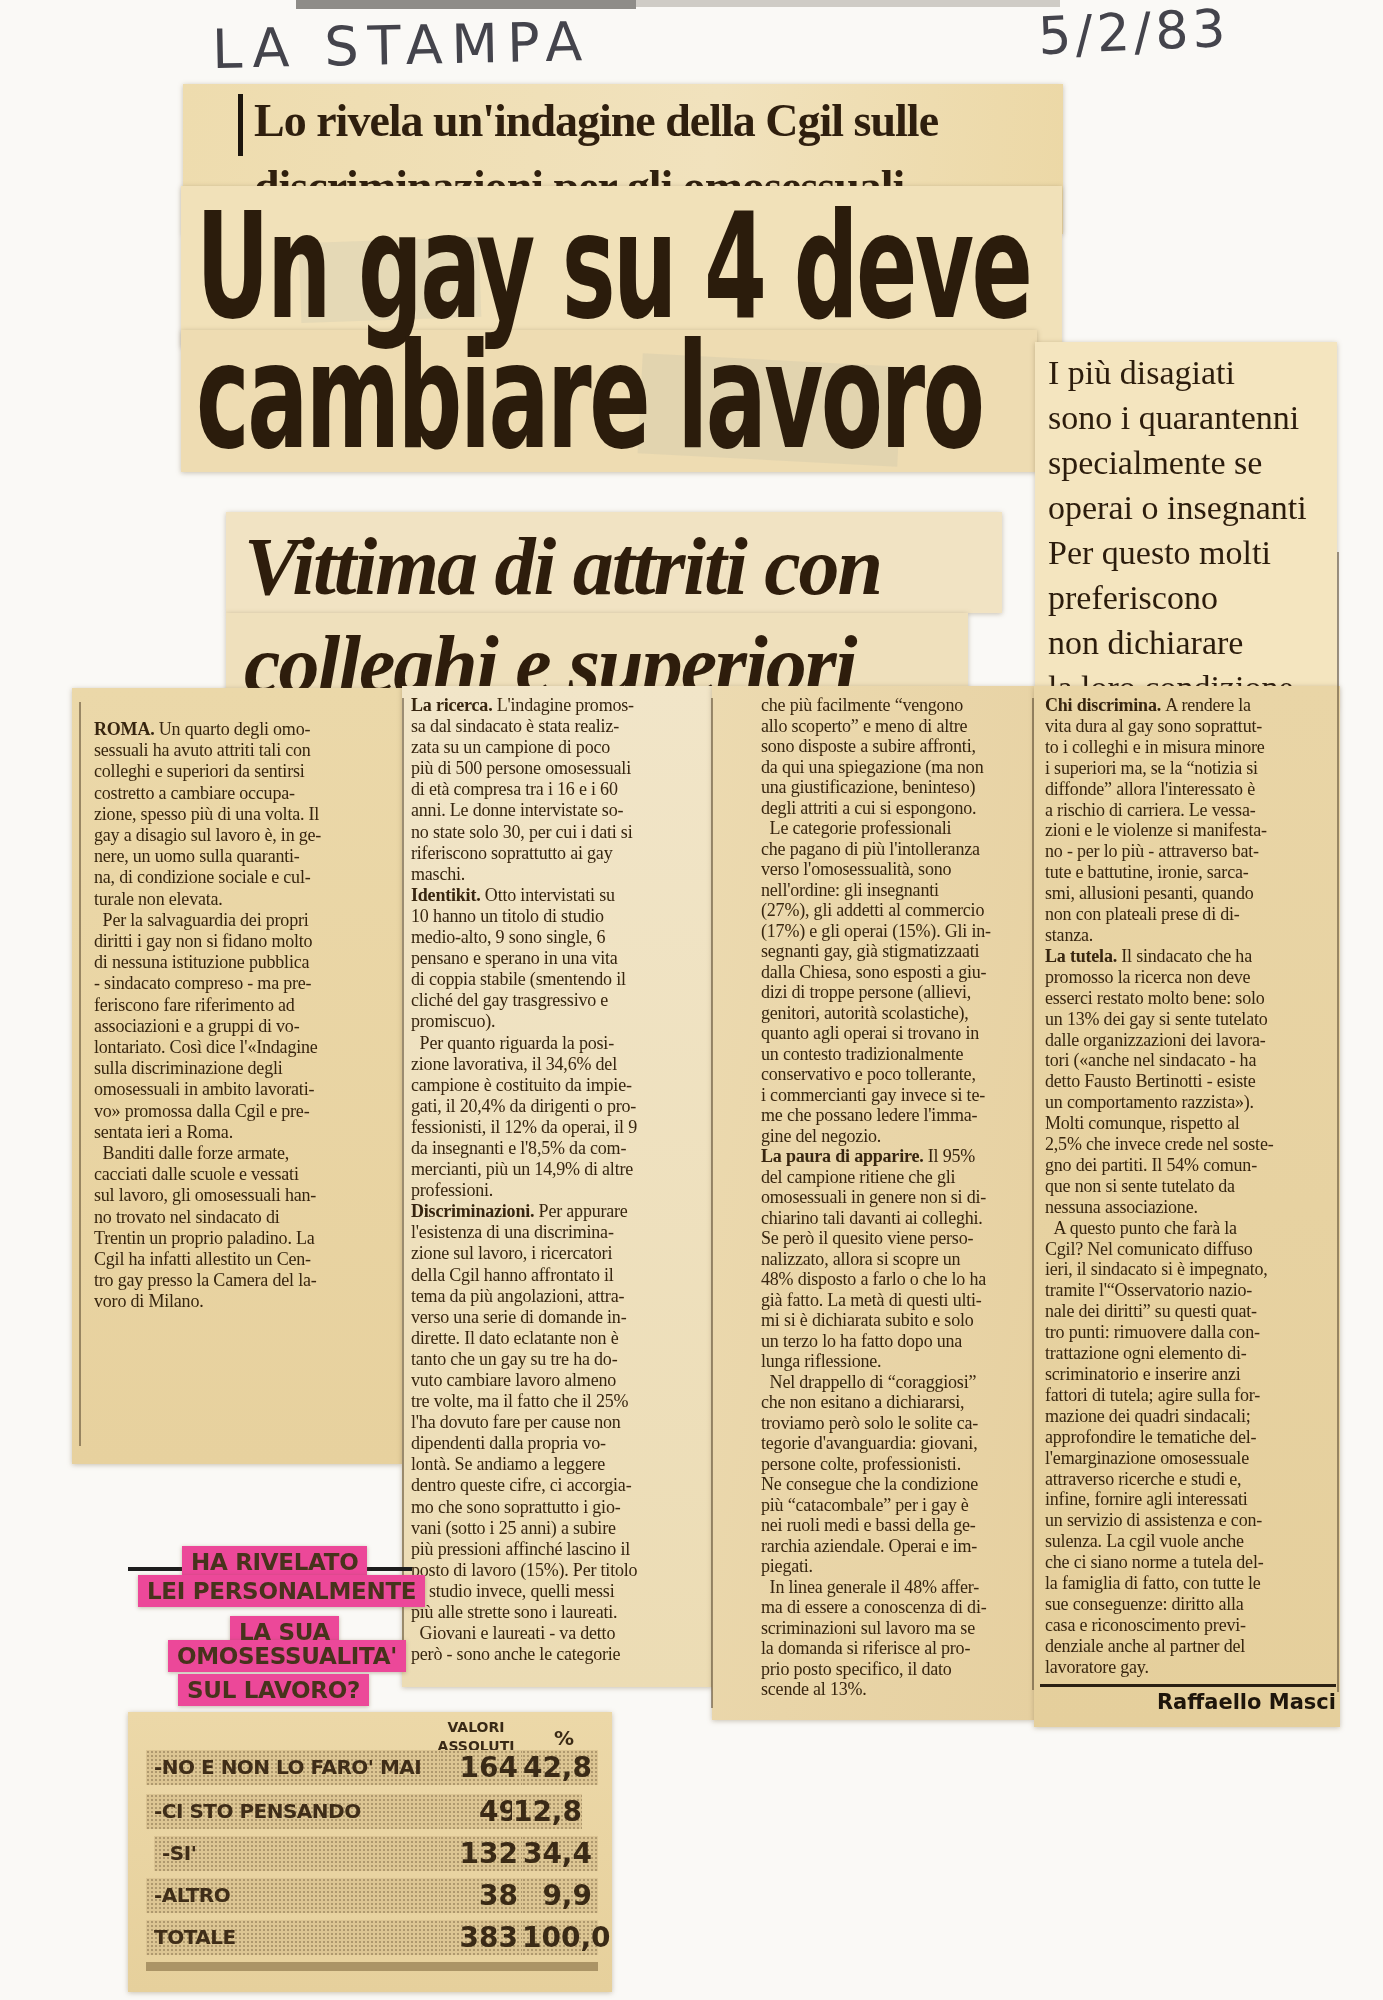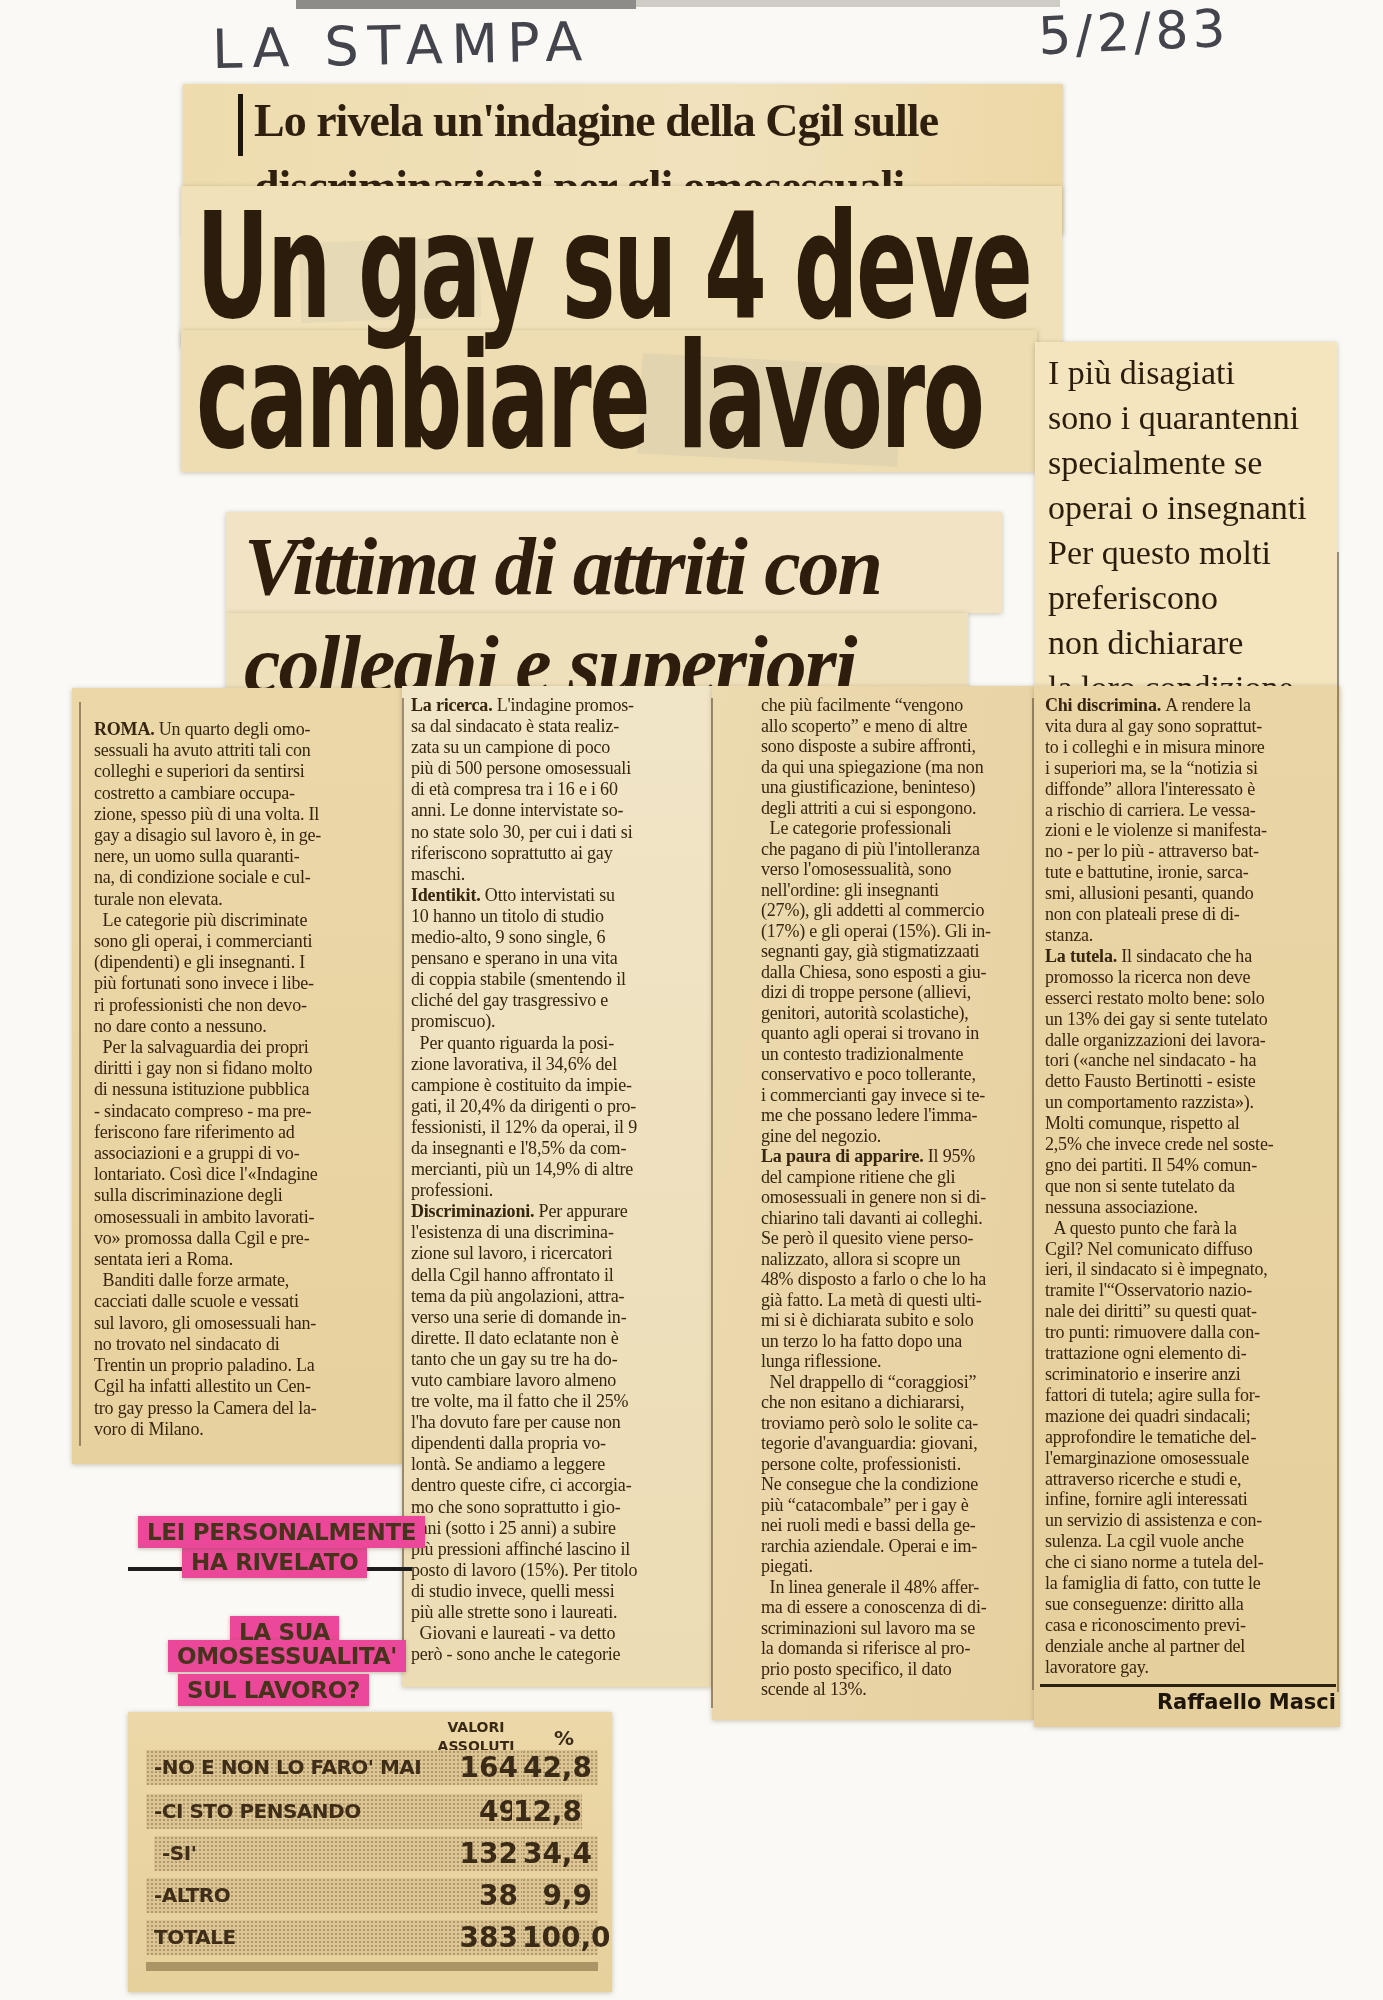--- a/index.html
+++ b/index.html
@@ -89,26 +89,20 @@
 <div class="bodycol col1" style="left:94px;top:719px;width:300px;">
     <p><b>ROMA. </b>Un quarto degli omo-
 sessuali ha avuto attriti tali con
 colleghi e superiori da sentirsi
 costretto a cambiare occupa-
 zione, spesso più di una volta. Il
 gay a disagio sul lavoro è, in ge-
 nere, un uomo sulla quaranti-
 na, di condizione sociale e cul-
 turale non elevata.</p>
-    <p>&nbsp;&nbsp;Le categorie più discriminate
-sono gli operai, i commercianti
-(dipendenti) e gli insegnanti. I
-più fortunati sono invece i libe-
-ri professionisti che non devo-
-no dare conto a nessuno.</p>
     <p>&nbsp;&nbsp;Per la salvaguardia dei propri
 diritti i gay non si fidano molto
 di nessuna istituzione pubblica
 - sindacato compreso - ma pre-
 feriscono fare riferimento ad
 associazioni e a gruppi di vo-
 lontariato. Così dice l'«Indagine
 sulla discriminazione degli
 omosessuali in ambito lavorati-
 vo» promossa dalla Cgil e pre-
@@ -270,21 +264,21 @@
 denziale anche al partner del
 lavoratore gay.</p>
   </div>
 
 <div class="abs" style="left:1040px;top:1684px;width:296px;height:3px;background:#2a2013;"></div>
 <div class="abs" style="left:1040px;top:1690px;width:296px;text-align:right;font-family:'DejaVu Sans',sans-serif;font-weight:bold;font-size:21px;color:#1f160b;">Raffaello Masci</div>
 
 <div class="dash" style="left:128px;top:1567px;width:54px;"></div>
 <div class="dash" style="left:356px;top:1567px;width:56px;"></div>
 <div class="qstrip" style="left:182px;top:1546px;">HA RIVELATO</div>
-<div class="qstrip" style="left:138px;top:1516px;">LEI PERSONALMENTE</div>
+<div class="qstrip" style="left:138px;top:1575px;">LEI PERSONALMENTE</div>
 <div class="qstrip" style="left:230px;top:1616px;">LA SUA</div>
 <div class="qstrip" style="left:168px;top:1640px;">OMOSESSUALITA'</div>
 <div class="qstrip" style="left:178px;top:1674px;">SUL LAVORO?</div>
 
 <div class="paper" style="left:128px;top:1712px;width:484px;height:280px;background:linear-gradient(180deg,#ecd8a8,#e6d09c);">
   <div class="th" style="left:298px;top:6px;width:100px;font-size:14px;line-height:19px;">VALORI
 ASSOLUTI</div>
   <div class="th" style="left:404px;top:14px;width:64px;font-size:20px;">%</div>
 
   <div class="tband tlabel" style="left:18px;top:38px;width:290px;">-NO E NON LO FARO' MAI</div>

